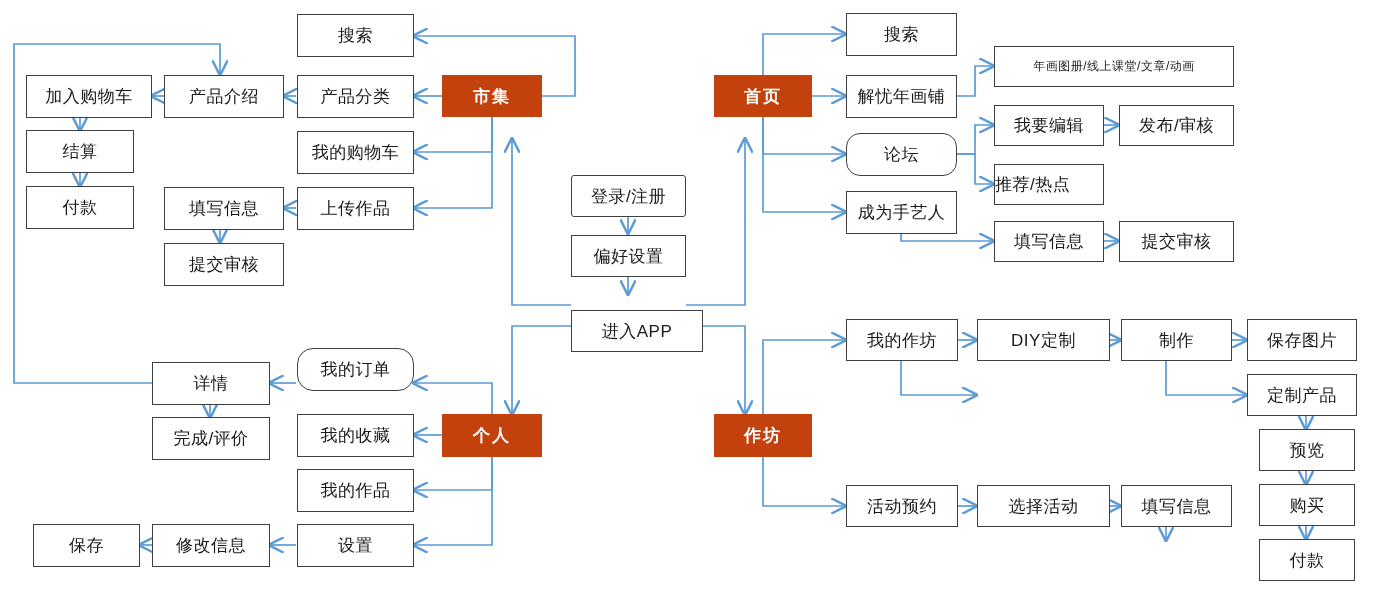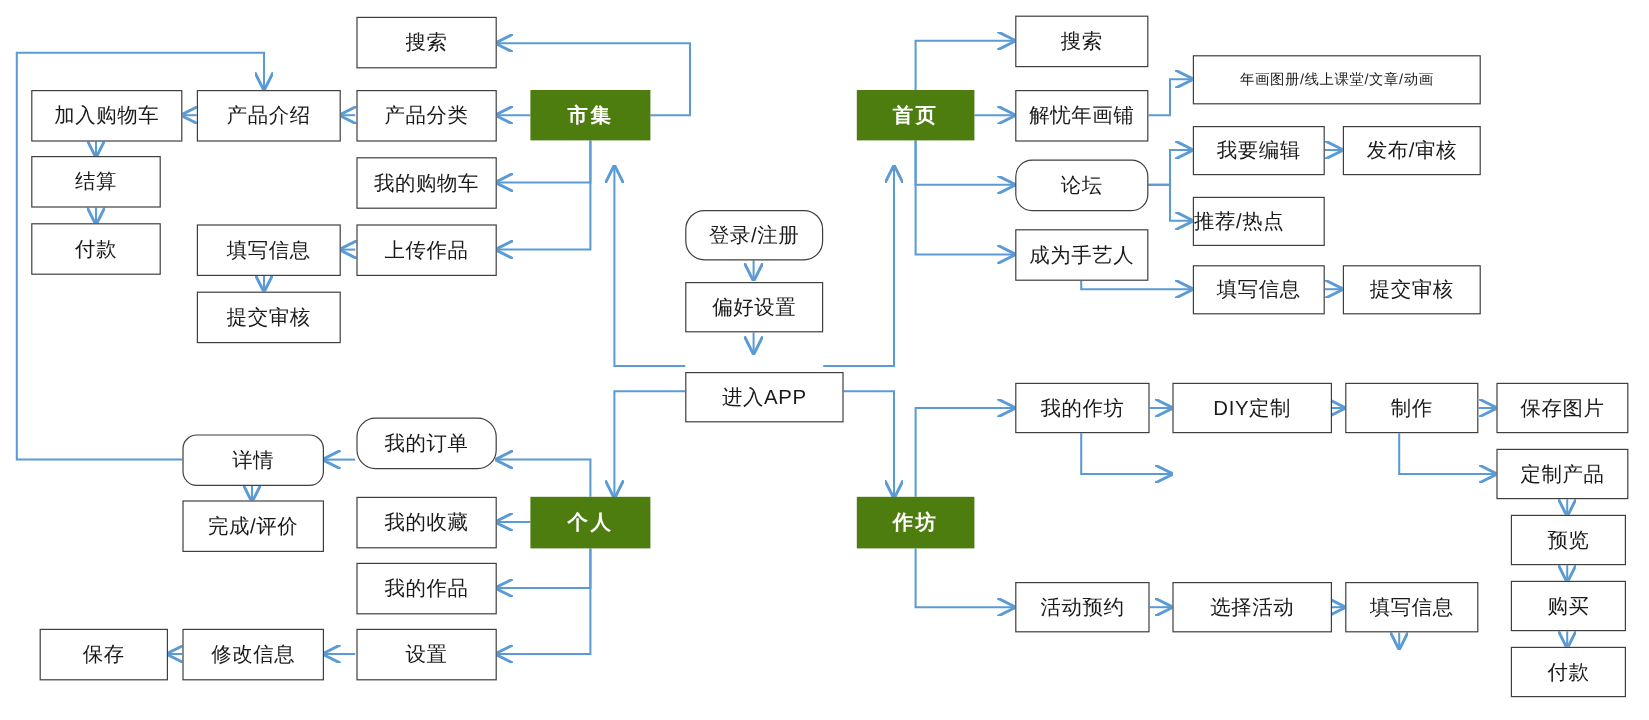--- a/index.html
+++ b/index.html
@@ -2,22 +2,22 @@
 <html><head>
 <meta charset="utf-8">
 <style>
   html,body{margin:0;padding:0;background:#ffffff;}
   body{font-family:"Liberation Sans","DejaVu Sans",sans-serif;}
   #stage{position:relative;width:1374px;height:600px;background:#ffffff;overflow:hidden;}
   #wires{position:absolute;left:0;top:0;width:1374px;height:600px;}
   .node{position:absolute;box-sizing:border-box;display:flex;align-items:center;justify-content:center;
         background:#ffffff;border:1.6px solid #3f3f3f;color:#1a1a1a;font-size:17px;letter-spacing:.5px;
         white-space:nowrap;}
-  .node.hub{background:#4d7c0f;border:none;color:#ffffff;font-weight:bold;letter-spacing:2px;}
-  .node.rounded{border-radius:16px;}
+  .node.hub{background:#c2410c;border:none;color:#ffffff;font-weight:bold;letter-spacing:2px;}
+  .node.rounded{border-radius:3px;}
   .node.small{font-size:12px;}
   .node.leftish{justify-content:flex-start;}
 </style>
 </head>
 <body>
 
 <div id="stage">
 
   <svg id="wires" viewBox="0 0 1374 600" xmlns="http://www.w3.org/2000/svg">
     <defs>
@@ -113,21 +113,21 @@
   <div class="node small" style="left:994px;top:46px;width:240px;height:41px;">年画图册/线上课堂/文章/动画</div>
   <div class="node" style="left:846px;top:133px;width:111px;height:43px;border-radius:14px;">论坛</div>
   <div class="node" style="left:994px;top:105px;width:110px;height:41px;">我要编辑</div>
   <div class="node" style="left:1119px;top:105px;width:115px;height:41px;">发布/审核</div>
   <div class="node leftish" style="left:994px;top:164px;width:110px;height:41px;">推荐/热点</div>
   <div class="node" style="left:846px;top:191px;width:111px;height:43px;">成为手艺人</div>
   <div class="node" style="left:994px;top:221px;width:110px;height:41px;">填写信息</div>
   <div class="node" style="left:1119px;top:221px;width:115px;height:41px;">提交审核</div>
 
   <div class="node" style="left:297px;top:348px;width:117px;height:43px;border-radius:16px;">我的订单</div>
-  <div class="node" style="left:152px;top:362px;width:118px;height:43px;border-radius:12px;">详情</div>
+  <div class="node" style="left:152px;top:362px;width:118px;height:43px;">详情</div>
   <div class="node" style="left:152px;top:417px;width:118px;height:43px;">完成/评价</div>
   <div class="node" style="left:297px;top:414px;width:117px;height:43px;">我的收藏</div>
   <div class="node" style="left:297px;top:469px;width:117px;height:43px;">我的作品</div>
   <div class="node" style="left:297px;top:524px;width:117px;height:43px;">设置</div>
   <div class="node" style="left:152px;top:524px;width:118px;height:43px;">修改信息</div>
   <div class="node" style="left:33px;top:524px;width:107px;height:43px;">保存</div>
 
   <div class="node" style="left:846px;top:319px;width:112px;height:42px;">我的作坊</div>
   <div class="node" style="left:977px;top:319px;width:133px;height:42px;">DIY定制</div>
   <div class="node" style="left:1121px;top:319px;width:111px;height:42px;">制作</div>

